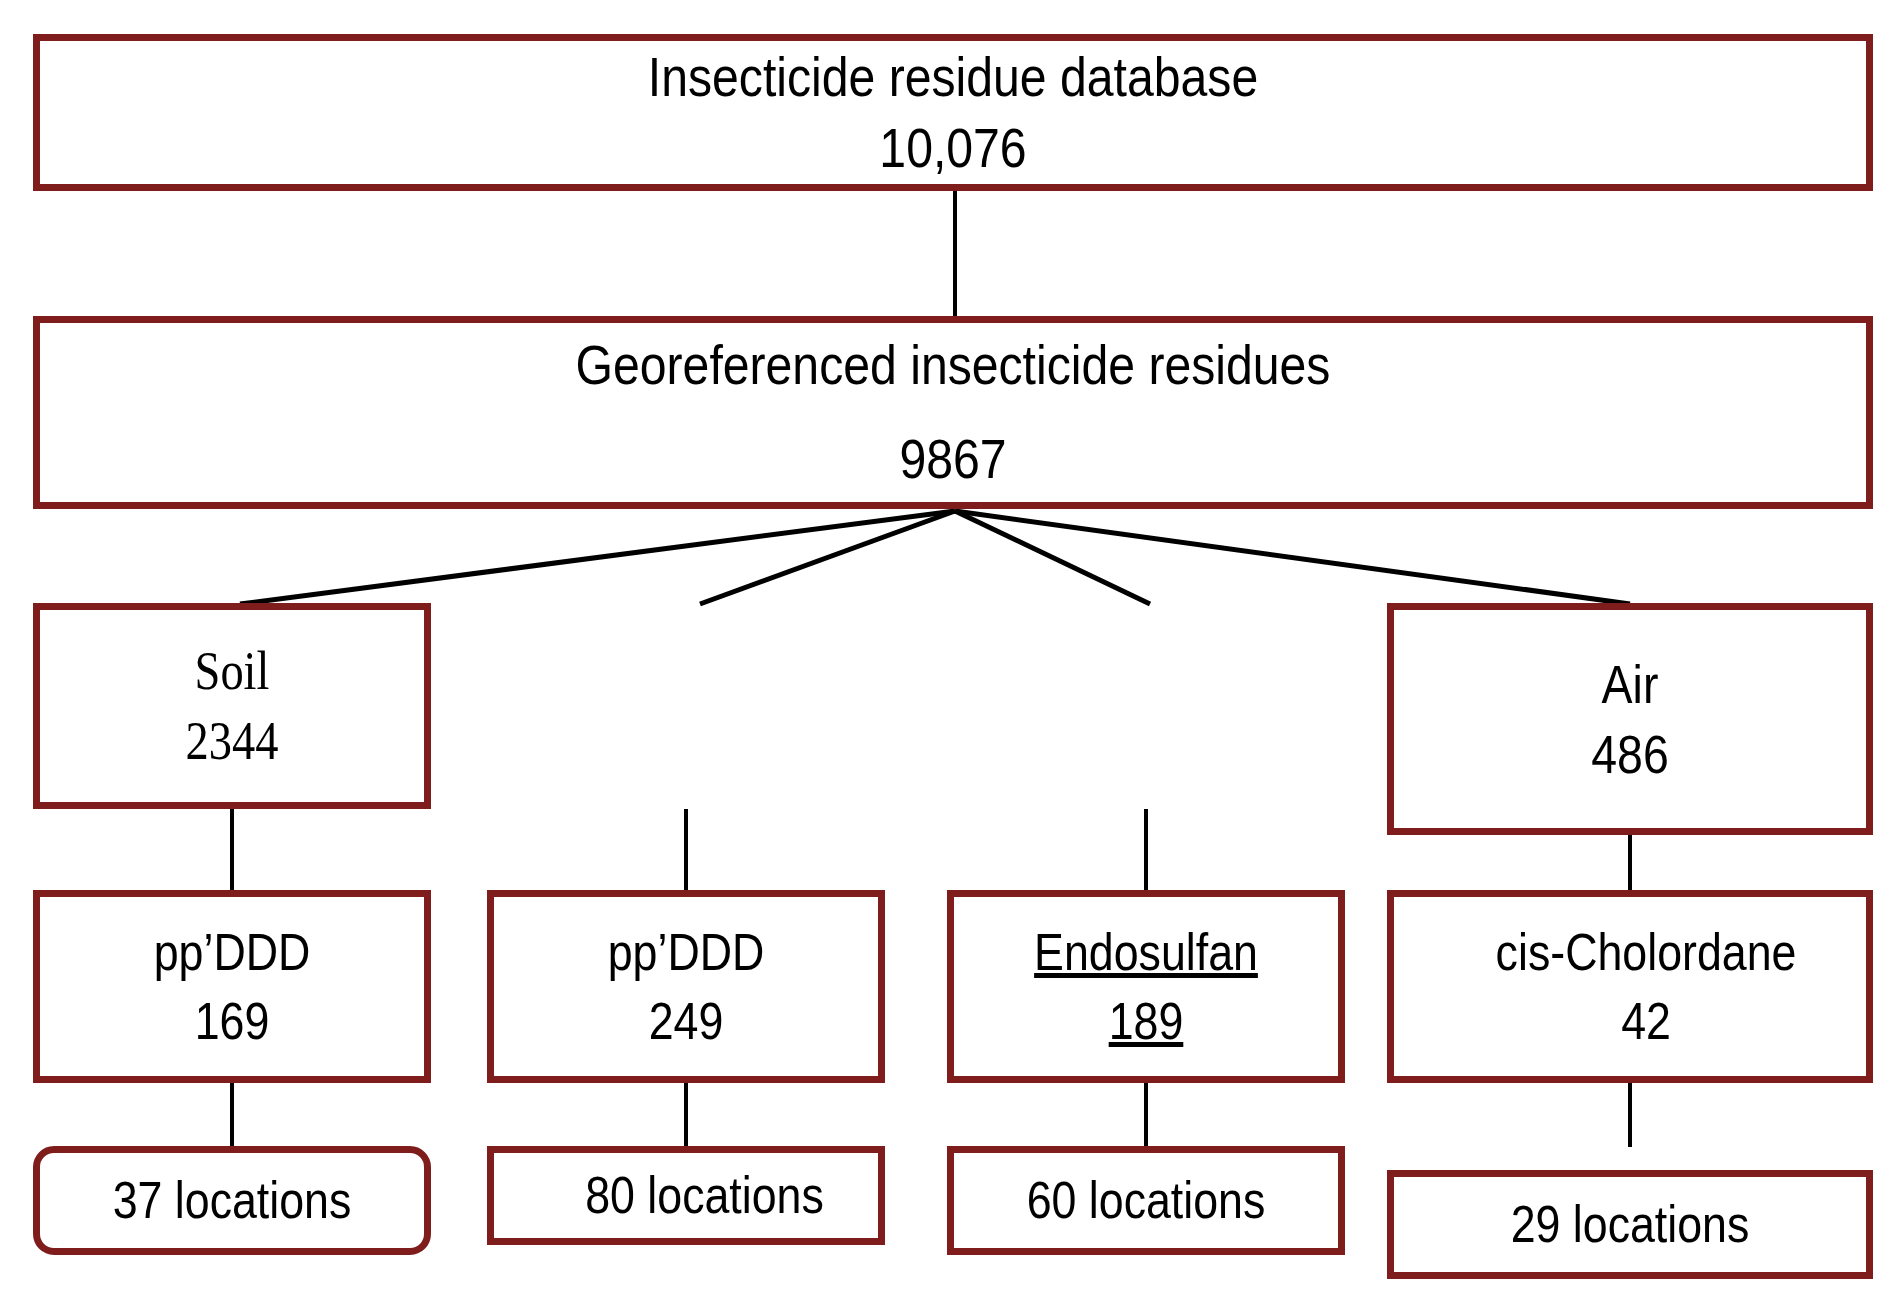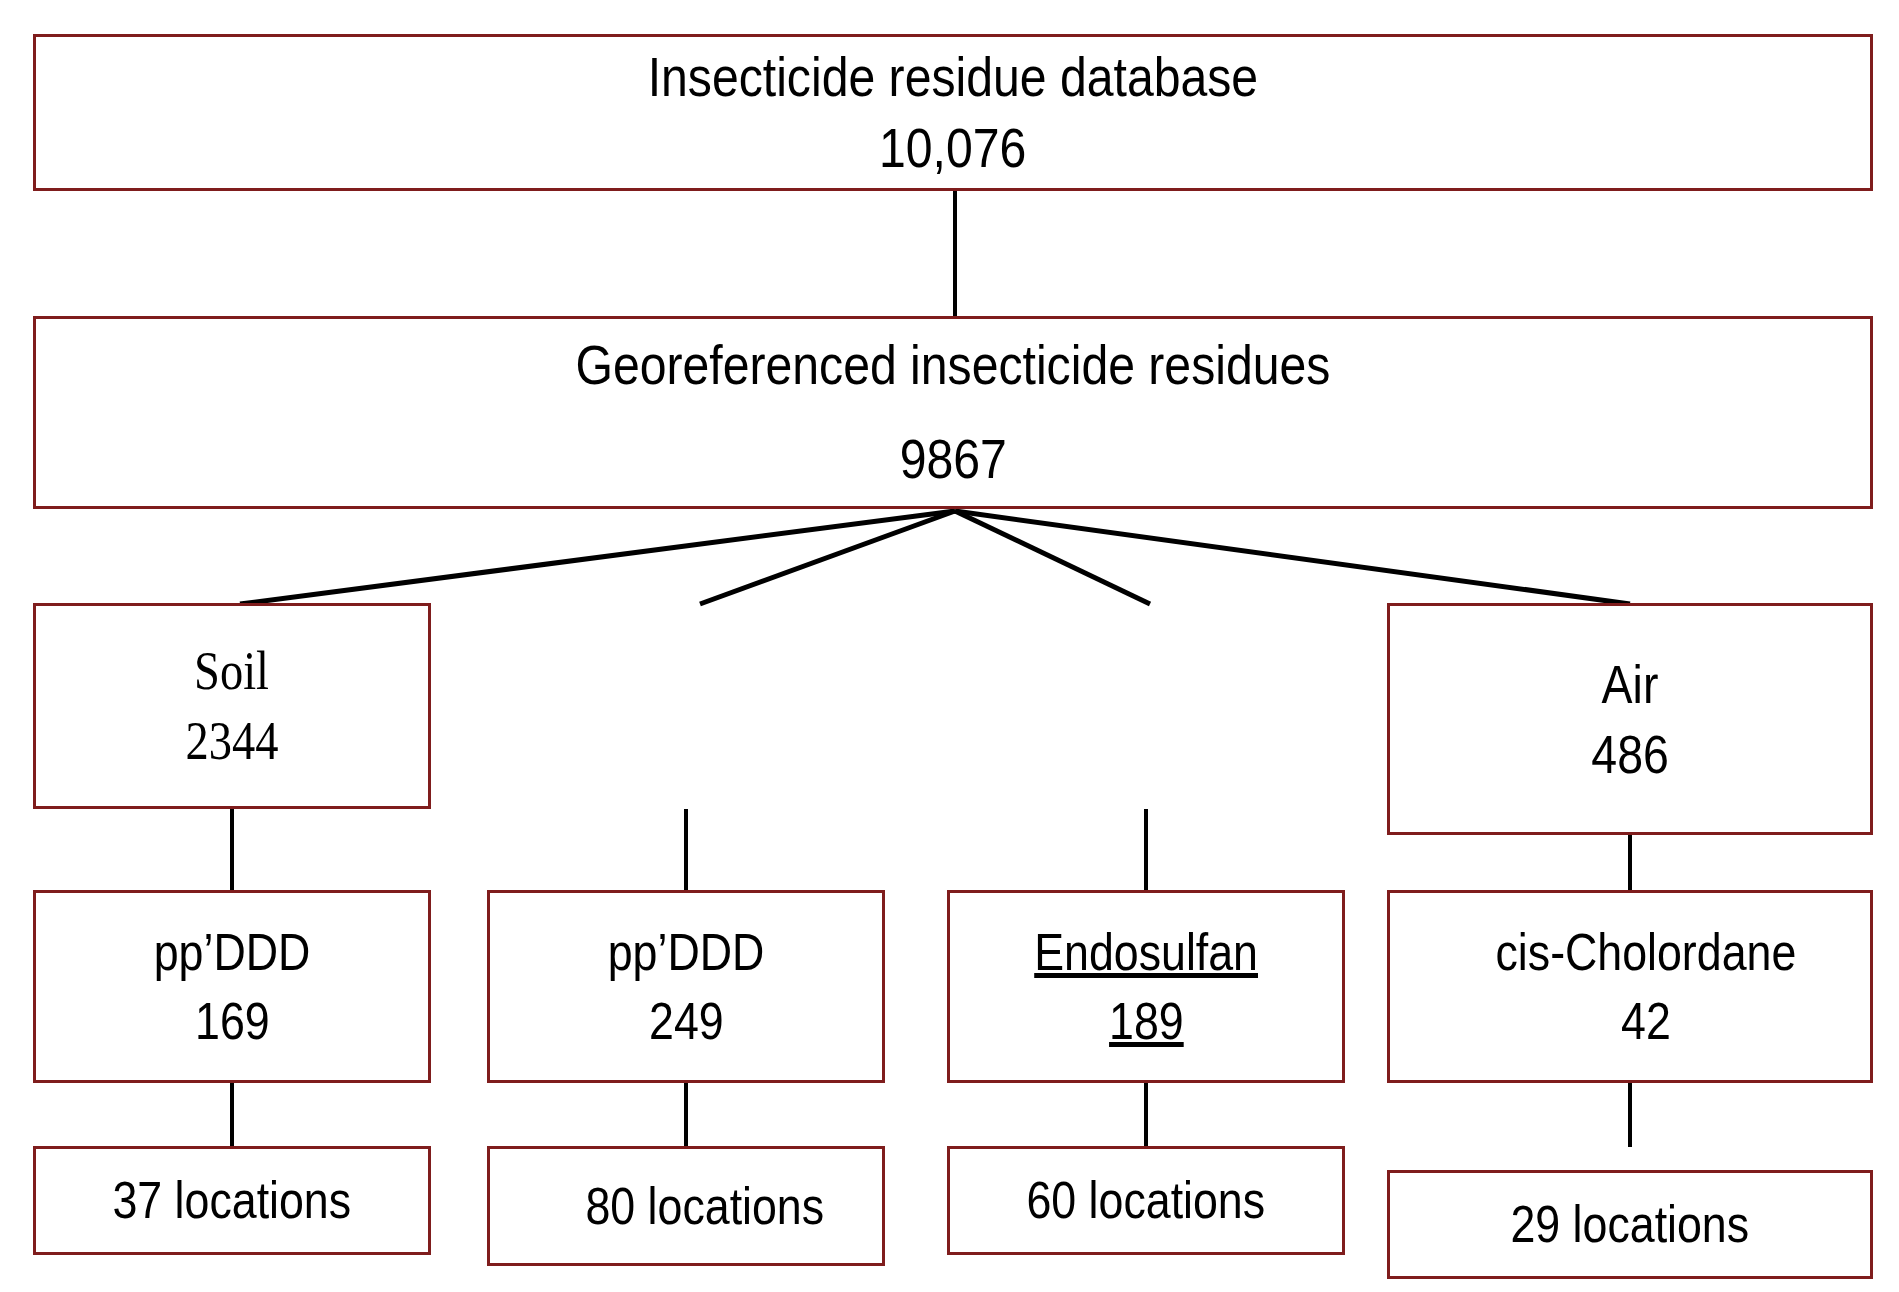--- a/index.html
+++ b/index.html
@@ -26,24 +26,23 @@
     width: 1899px;
     height: 1292px;
     z-index: 1;
   }
   
   .node {
     position: absolute;
     z-index: 2;
     box-sizing: border-box;
     background: #ffffff;
-    border: 3px solid #7f1d1d;
+    border: 7px solid #7f1d1d;
     display: flex;
     flex-direction: column;
-    align-items: center;
     justify-content: center;
     text-align: center;
     color: #000000;
     line-height: 1.12;
   }
   .node .line {
     display: block;
     white-space: nowrap;
     
     transform: scaleX(0.86);
@@ -68,22 +67,22 @@
   .n-media-0   { left: 33px;   top: 603px;  width: 398px;  height: 206px; font-family: Liberation Serif, serif; }
   .n-media-1   { left: 487px;  top: 603px;  width: 398px;  height: 206px; }
   .n-media-2   { left: 947px;  top: 603px;  width: 398px;  height: 206px; }
   .n-media-3   { left: 1387px; top: 603px;  width: 486px;  height: 232px; }
 
   .n-comp-0    { left: 33px;   top: 890px;  width: 398px;  height: 193px; }
   .n-comp-1    { left: 487px;  top: 890px;  width: 398px;  height: 193px; }
   .n-comp-2    { left: 947px;  top: 890px;  width: 398px;  height: 193px; text-decoration: underline; }
   .n-comp-3    { left: 1387px; top: 890px;  width: 486px;  height: 193px; padding-left: 32px; }
 
-  .n-loc-0     { left: 33px;   top: 1146px; width: 398px;  height: 109px; }
-  .n-loc-1     { left: 487px;  top: 1146px; width: 398px;  height: 120px; padding-left: 37px; }
+  .n-loc-0     { left: 33px;   top: 1146px; width: 398px;  height: 109px; border-radius: 21px; }
+  .n-loc-1     { left: 487px;  top: 1146px; width: 398px;  height: 99px; padding-left: 37px; }
   .n-loc-2     { left: 947px;  top: 1146px; width: 398px;  height: 109px; }
   .n-loc-3     { left: 1387px; top: 1146px; width: 486px;  height: 109px; margin-top: 24px; }
 </style>
 </head>
 <body>
 
 <div id="canvas">
 
   <svg id="connectors" viewBox="0 0 1899 1292" width="1899" height="1292" xmlns="http://www.w3.org/2000/svg">
 

